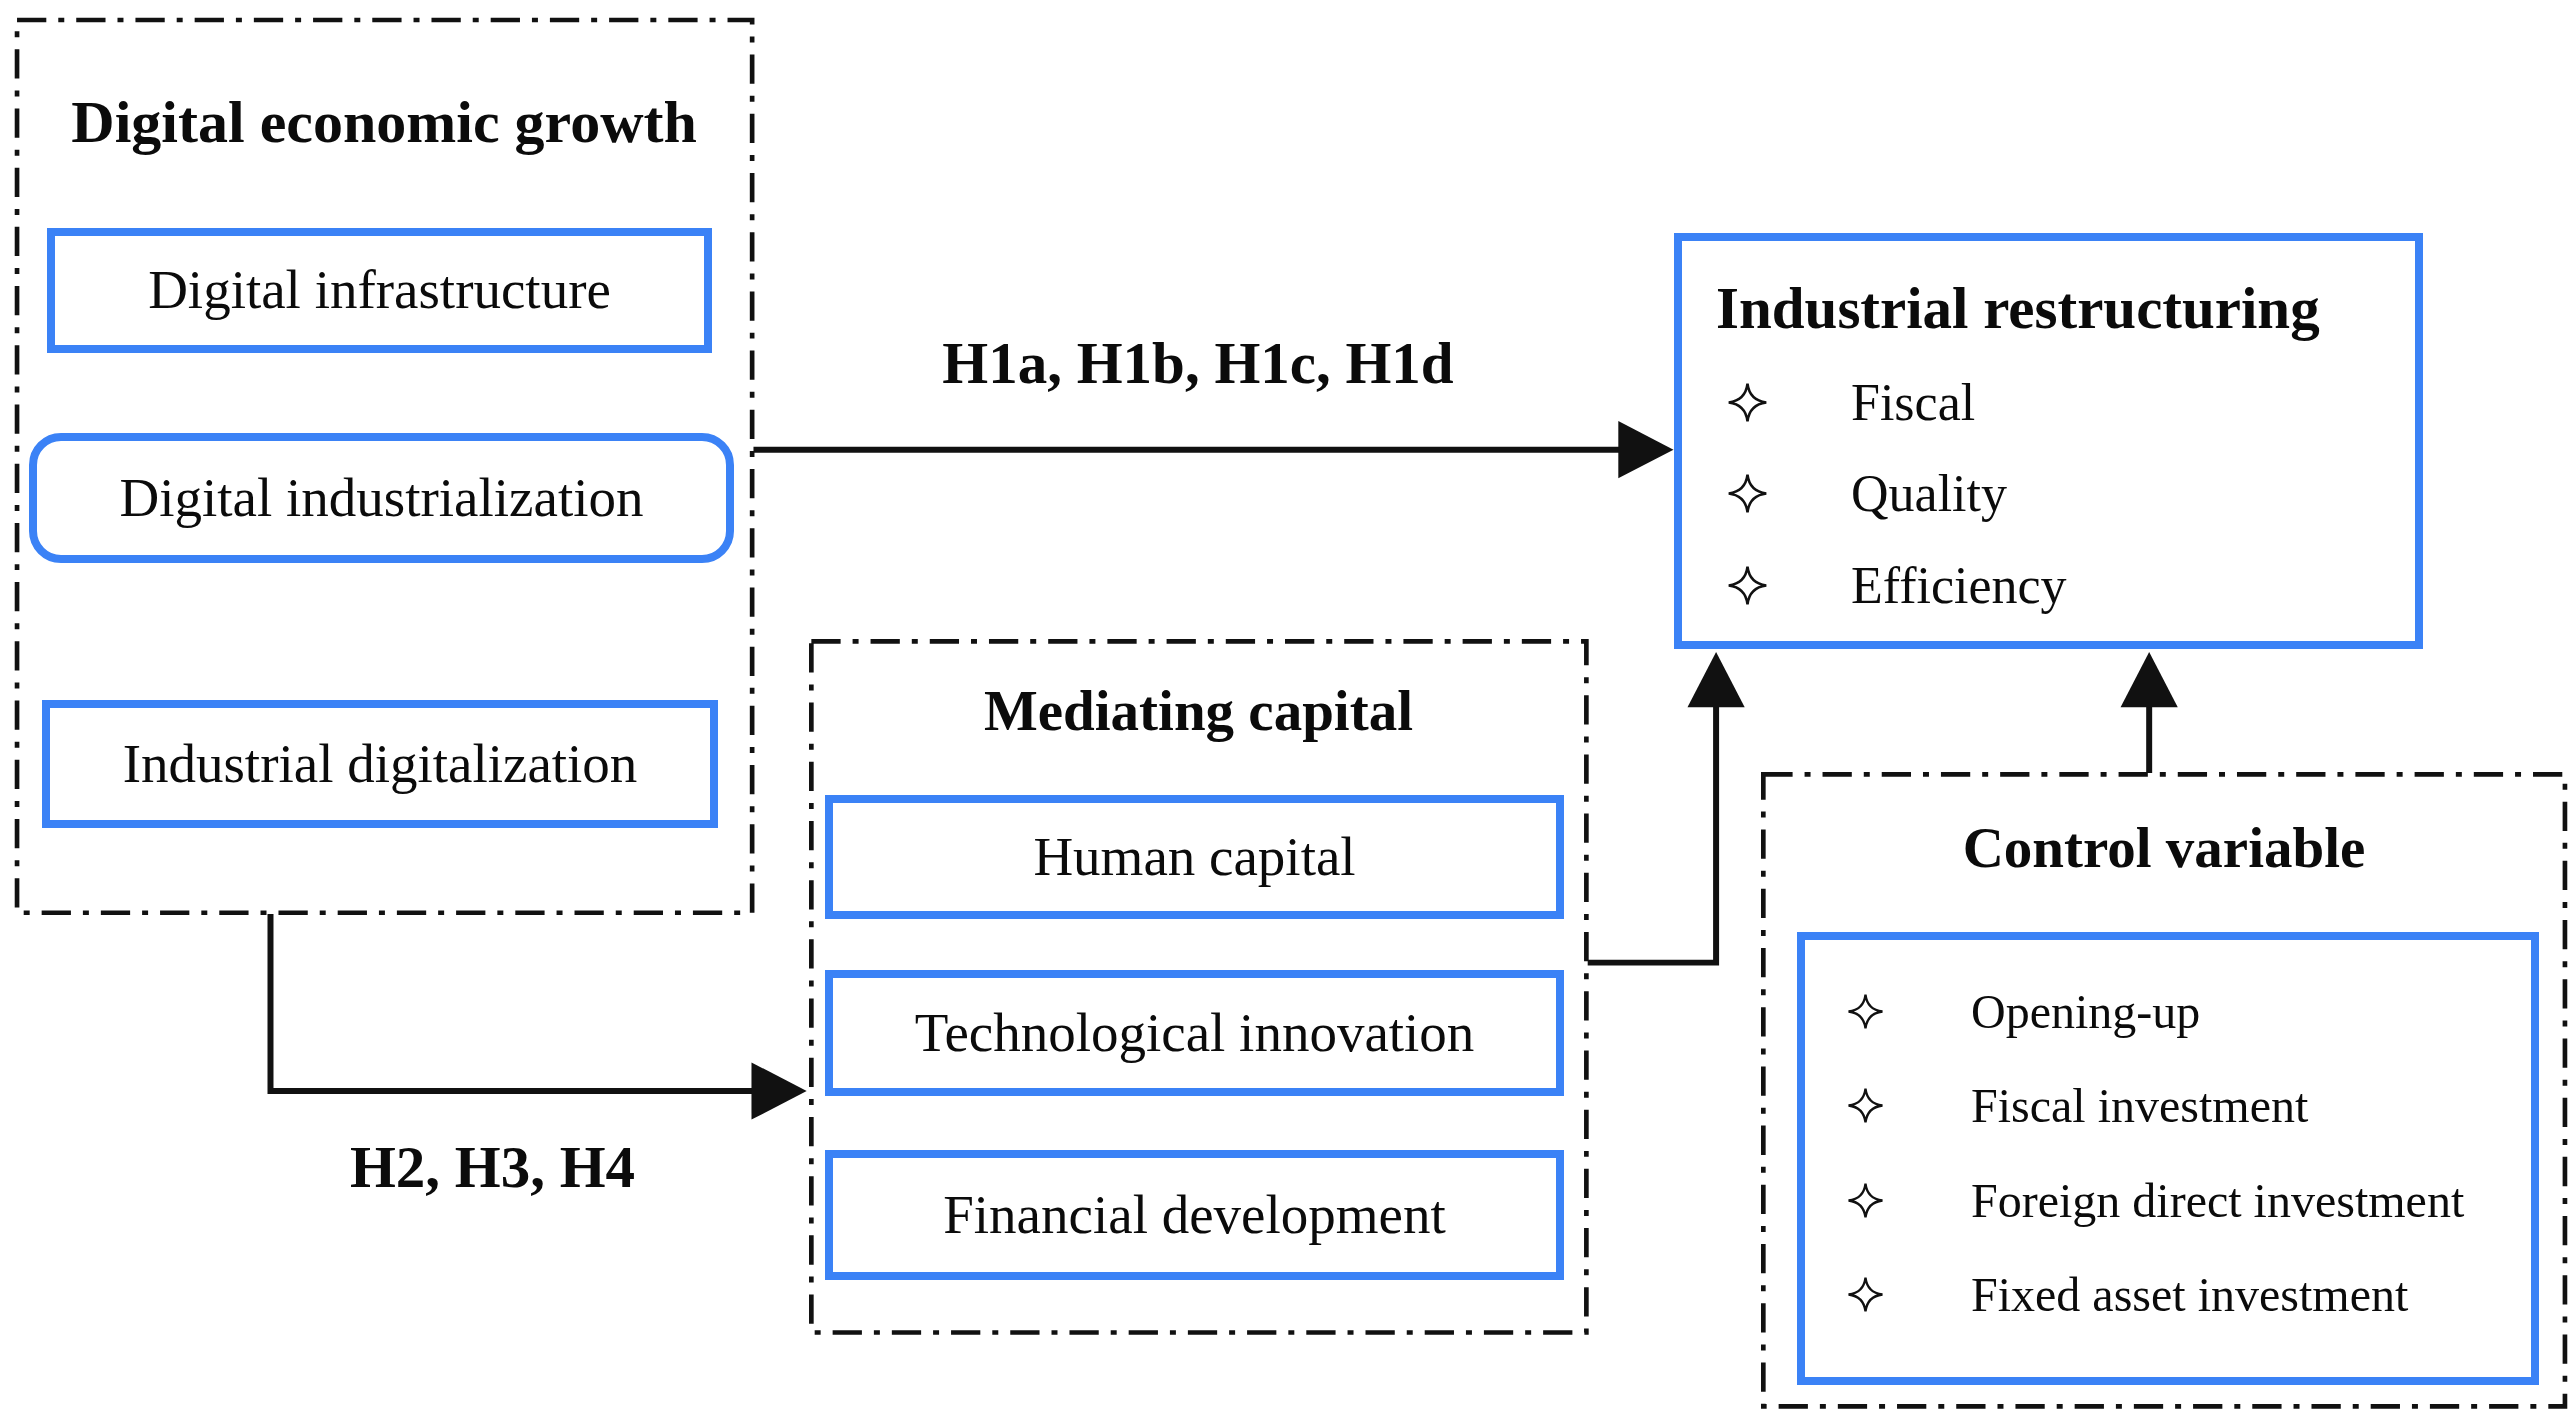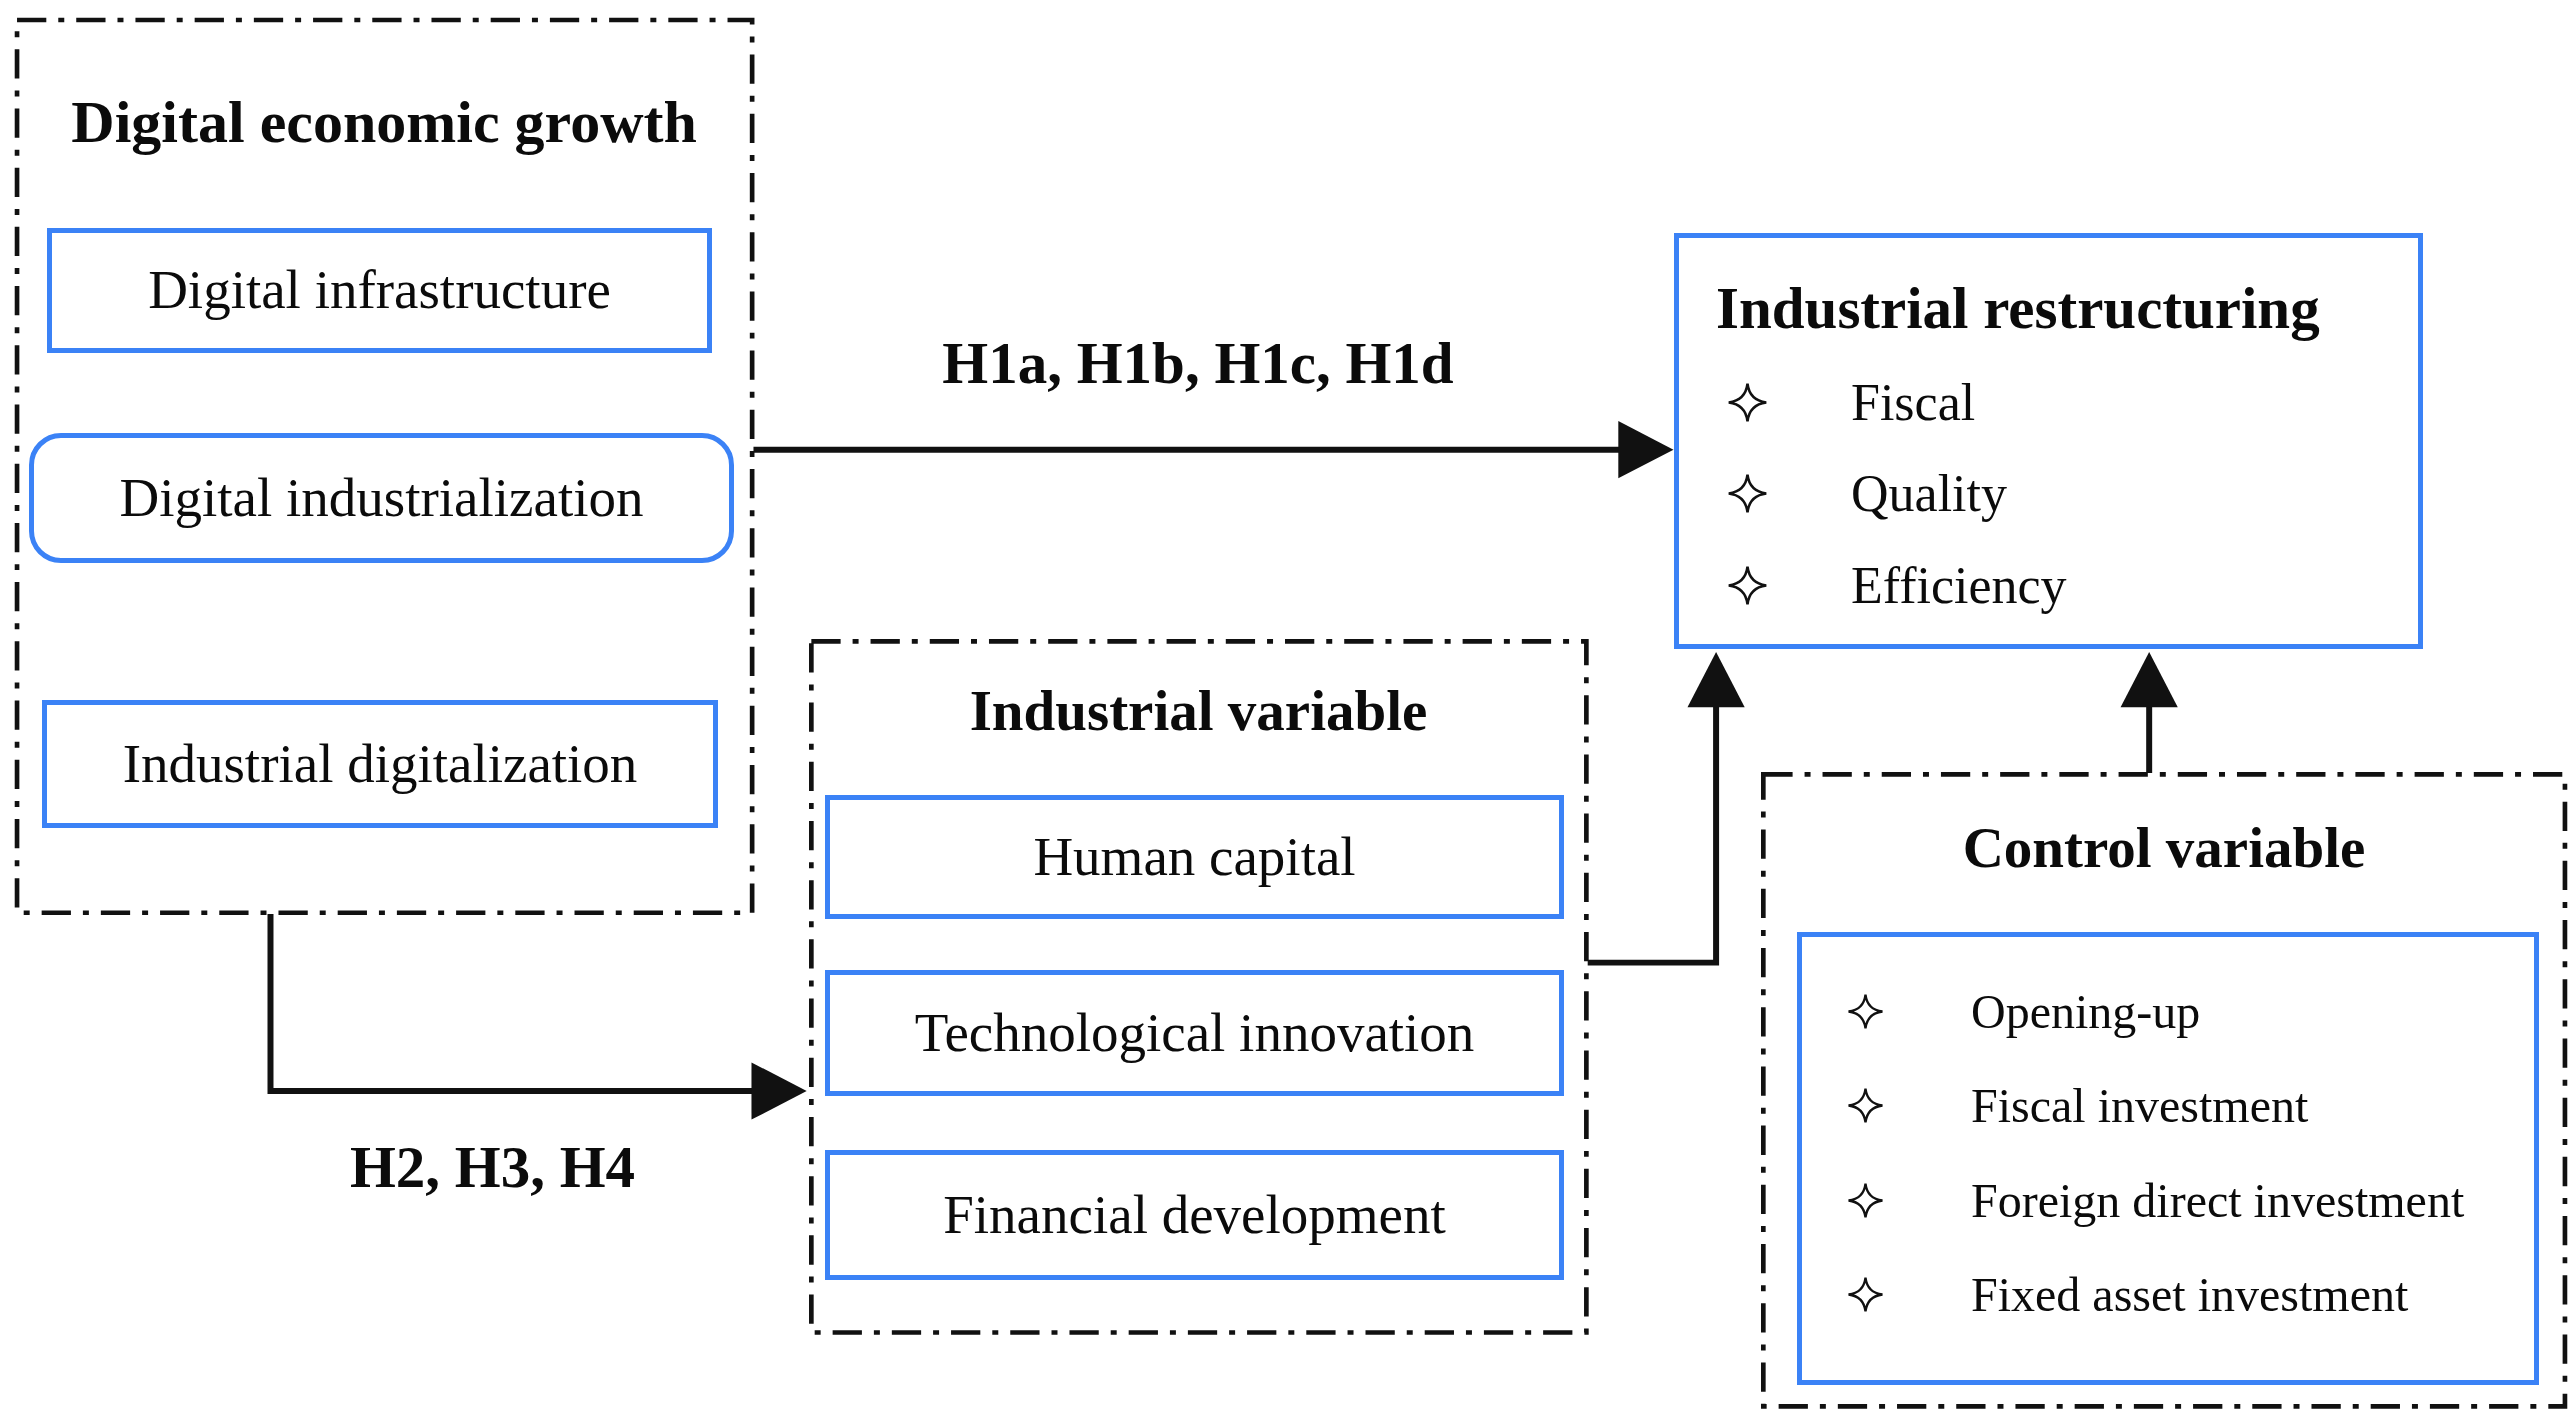--- a/index.html
+++ b/index.html
@@ -7,21 +7,21 @@
     position:relative;
     width:2576px;height:1411px;
     background:#ffffff;
     font-family:"Liberation Serif","DejaVu Serif",serif;
     color:#0b0b0b;
     overflow:hidden;
   }
   #wires{position:absolute;left:0;top:0;width:2576px;height:1411px;}
   .solid-box{
     position:absolute;
-    border:5px solid #3b82f6;
+    border:8px solid #3b82f6;
     background:#ffffff;
     display:flex;align-items:center;justify-content:center;
     box-sizing:border-box;
   }
   .box-text{font-size:55px;line-height:1.1;text-align:center;white-space:nowrap;}
   .group-title{
     position:absolute;font-weight:bold;font-size:60px;line-height:1.1;
     text-align:center;white-space:nowrap;
   }
   .hypo-label{
@@ -92,21 +92,21 @@
     </svg>
     <span class="txt" style="margin-left:83px;">Quality</span>
   </div>
   <div class="bullet-row" style="left:1727px;top:556px;">
     <svg class="star" width="41" height="41" viewBox="0 0 24 24">
       <path d="M12 1 C12.8 7.5 16.5 11.2 23 12 C16.5 12.8 12.8 16.5 12 23 C11.2 16.5 7.5 12.8 1 12 C7.5 11.2 11.2 7.5 12 1 Z" fill="#fff" stroke="#111" stroke-width="1.5"></path>
     </svg>
     <span class="txt" style="margin-left:83px;">Efficiency</span>
   </div>
 
-  <div class="group-title" style="left:811px;top:680px;width:775px;font-size:57px;">Industrial variable</div>
+  <div class="group-title" style="left:811px;top:680px;width:775px;font-size:57px;">Mediating capital</div>
 
   <div class="solid-box" style="left:825px;top:795px;width:739px;height:124px;">
     <span class="box-text">Human capital</span>
   </div>
   <div class="solid-box" style="left:825px;top:970px;width:739px;height:126px;">
     <span class="box-text">Technological innovation</span>
   </div>
   <div class="solid-box" style="left:825px;top:1150px;width:739px;height:130px;">
     <span class="box-text">Financial development</span>
   </div>

